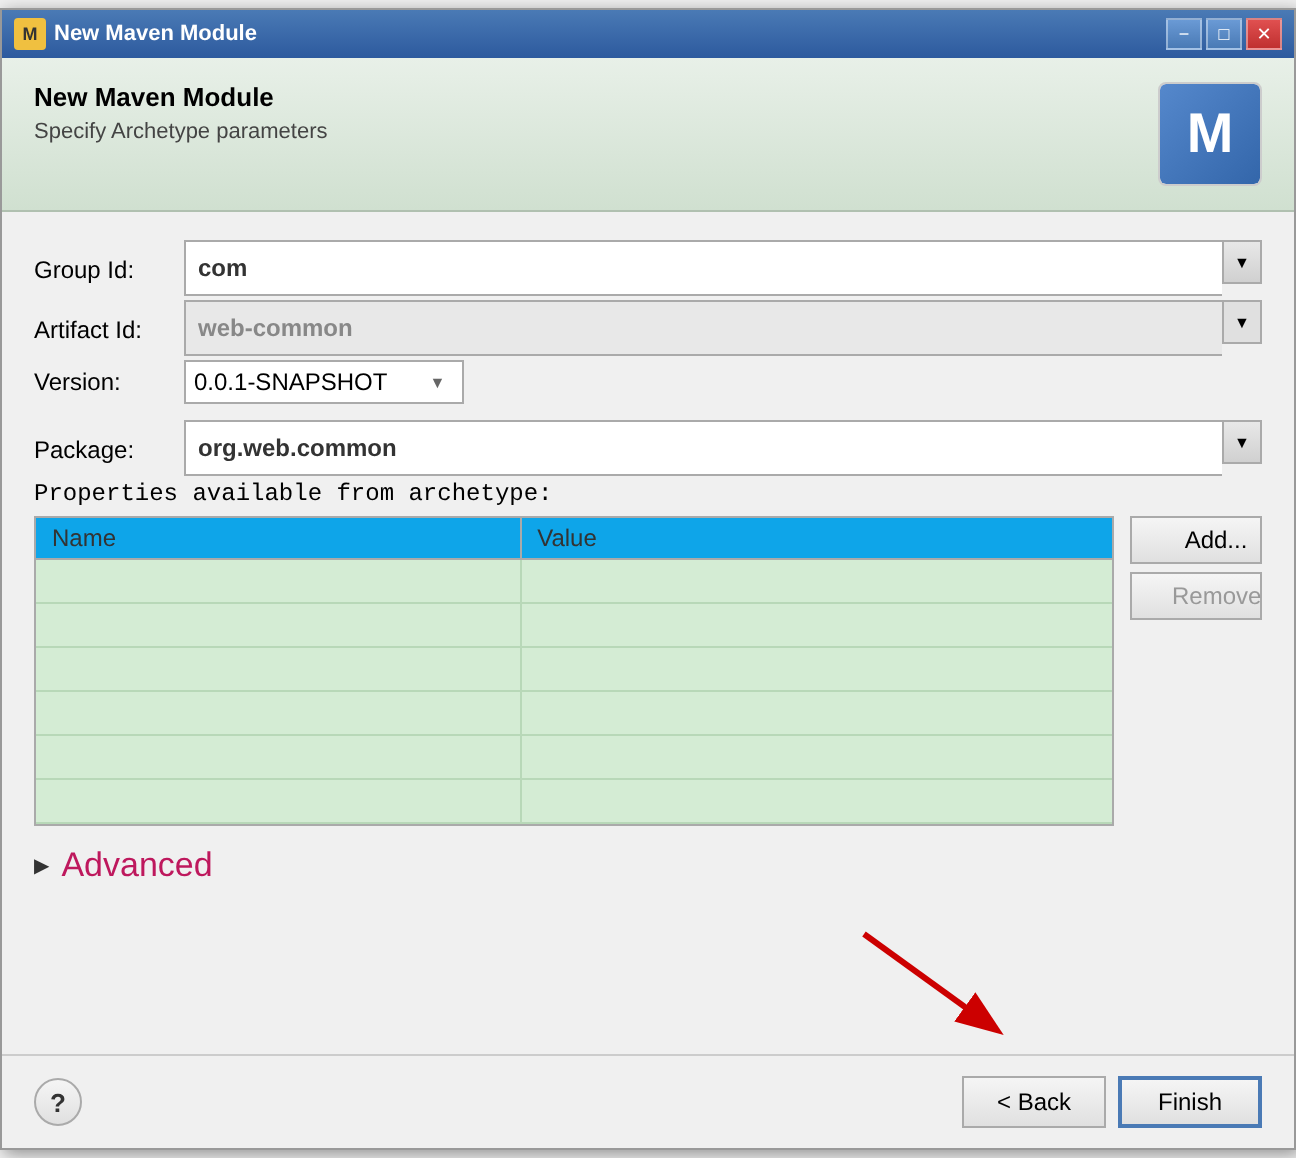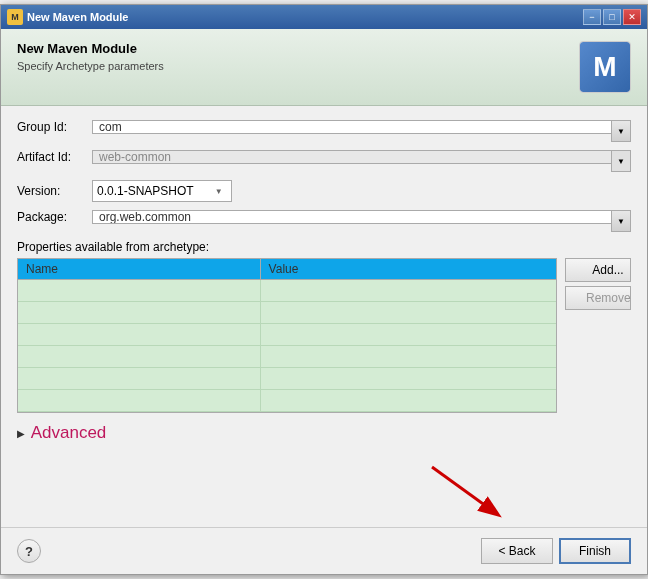--- a/index.html
+++ b/index.html
@@ -109,36 +109,37 @@
       font-size: 28px;
       font-weight: bold;
       border-radius: 3px;
     }
     .content {
       padding: 14px 16px;
       background: #f0f0f0;
     }
     .form-row {
       display: flex;
-      align-items: flex-start;
+      align-items: flex-end;
       margin-bottom: 8px;
     }
     .form-label {
       width: 75px;
       font-size: 12px;
       color: #000;
     }
     .form-input {
       flex: 1;
-      height: 14px;
+      height: 28px;
       border: 1px solid #aaa;
       background: white;
       padding: 2px 6px;
       font-size: 12px;
       color: #333;
+      font-weight: bold;
     }
     .form-input.disabled {
       background: #e8e8e8;
       color: #888;
     }
     .form-input-with-dropdown {
       display: flex;
       flex: 1;
       height: 22px;
     }
@@ -180,20 +181,21 @@
       font-size: 8px;
       color: #666;
     }
     .properties-section {
       margin-top: 4px;
     }
     .properties-label {
       font-size: 12px;
       margin-bottom: 4px;
       color: #000;
+      font-family: Liberation Mono, monospace;
     }
     .properties-container {
       display: flex;
       gap: 8px;
     }
     .properties-table-wrapper {
       flex: 1;
       border: 1px solid #aaa;
       background: white;
     }

